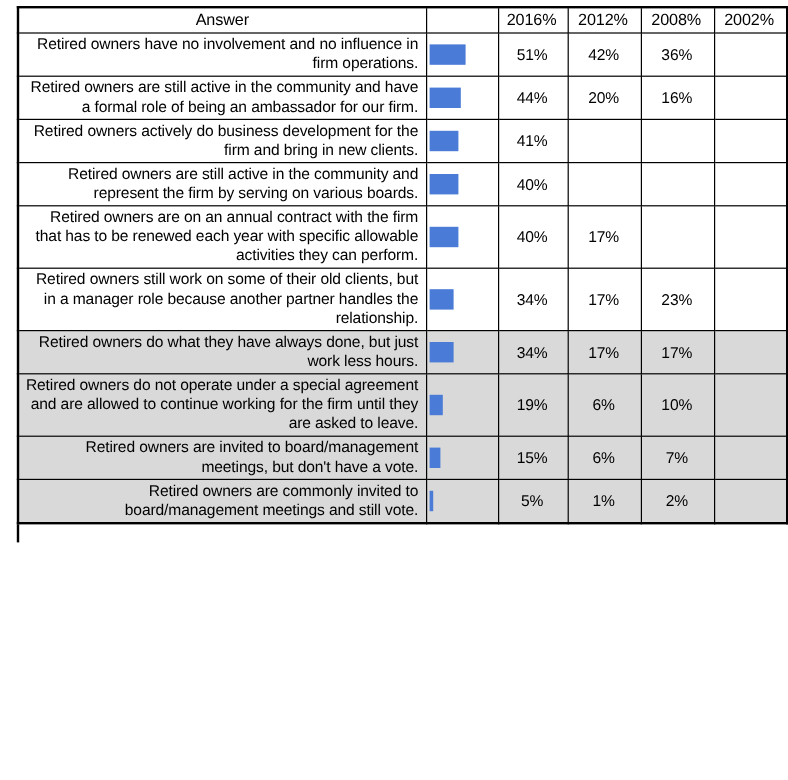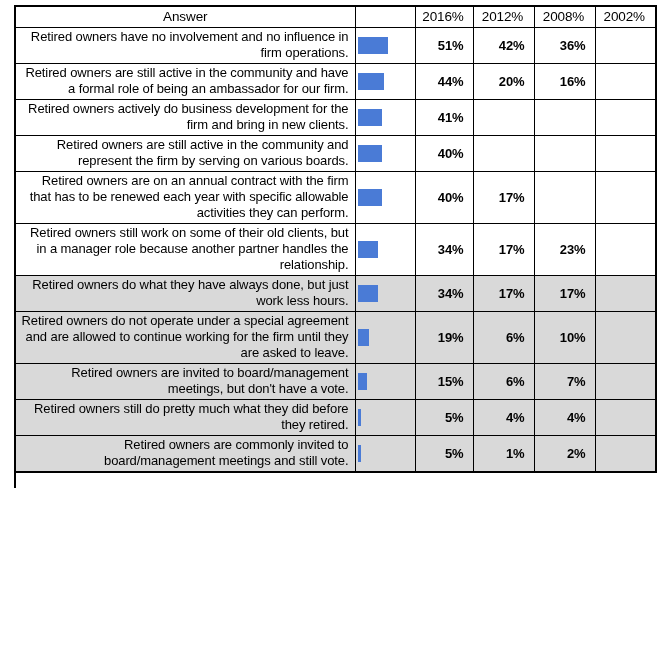--- a/index.html
+++ b/index.html
@@ -52,23 +52,22 @@
     line-height: 16px;
   }
   td.bar-cell {
     padding: 0 0 0 2px;
   }
   .bar {
     height: 17px;
     background: var(--bar);
   }
   td.val {
-    text-align: right;
+    text-align: center;
     padding: 1px 9px 1px 8px;
-    font-weight: bold;
   }
   tr.shaded td { background: var(--shaded); }
   tr.plain td { background: #ffffff; }
   .artifact {
     width: 2px;
     height: 15px;
     background: var(--grid);
     margin-left: 0px;
   }
 </style>
@@ -180,30 +179,20 @@
           <td class="answer">Retired owners are invited to board/management meetings, but don't have a vote.</td>
           <td class="bar-cell">
             <div class="bar" style="width: 9px;"></div>
           </td>
           <td class="val">15%</td>
           <td class="val">6%</td>
           <td class="val">7%</td>
           <td class="val"></td>
         </tr>
         <tr class="shaded">
-          <td class="answer">Retired owners still do pretty much what they did before they retired.</td>
-          <td class="bar-cell">
-            <div class="bar" style="width: 3px;"></div>
-          </td>
-          <td class="val">5%</td>
-          <td class="val">4%</td>
-          <td class="val">4%</td>
-          <td class="val"></td>
-        </tr>
-        <tr class="shaded">
           <td class="answer">Retired owners are commonly invited to board/management meetings and still vote.</td>
           <td class="bar-cell">
             <div class="bar" style="width: 3px;"></div>
           </td>
           <td class="val">5%</td>
           <td class="val">1%</td>
           <td class="val">2%</td>
           <td class="val"></td>
         </tr>
       </tbody>

